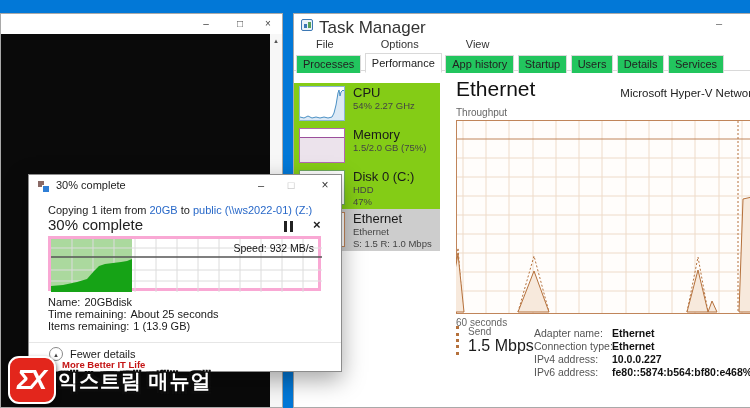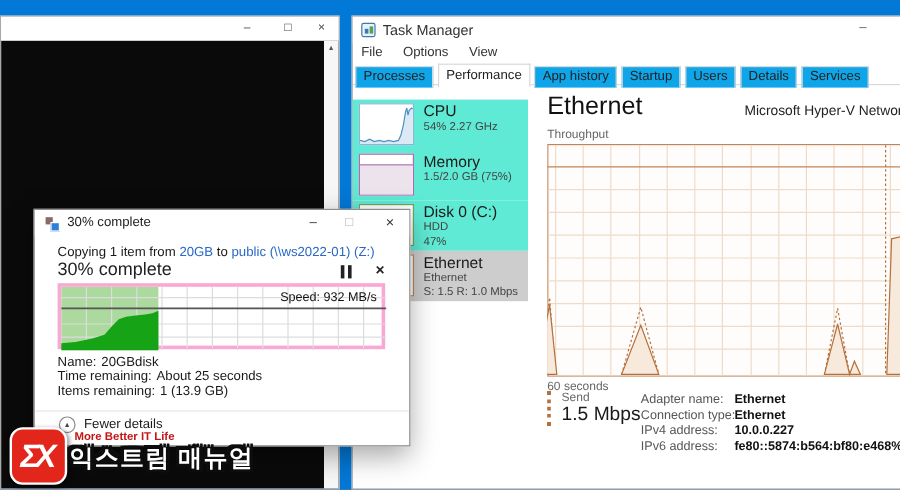--- a/index.html
+++ b/index.html
@@ -21,34 +21,34 @@
     font-size:7px; line-height:14px; color:#555; }
 
   
   .tm-window { position:absolute; left:293px; top:13px; width:457px; height:395px;
     background:#fff; border:1px solid #a9a9a9; border-right:none; }
   .tm-titlebar { position:absolute; left:0; top:0; right:0; height:22px; background:#fff; }
   .tm-icon { position:absolute; left:7px; top:5px; width:12px; height:12px;
     border:1px solid #3c78b4; border-radius:2px; background:#eaf2fa; }
   .tm-icon i { position:absolute; left:2px; bottom:2px; width:3px; height:4px; background:#3c78b4; }
   .tm-icon b { position:absolute; left:6px; bottom:2px; width:3px; height:6px; background:#58a05a; }
-  .tm-title { position:absolute; left:25px; top:4px; font-size:12px; color:#333; }
+  .tm-title { position:absolute; left:25px; top:4px; font-size:17px; color:#333; }
   .tm-min { position:absolute; left:410px; top:0; width:30px; height:20px; text-align:center;
     font-size:11px; color:#666; line-height:18px; }
   .tm-menubar { position:absolute; left:0; top:23px; height:16px; font-size:11px; color:#333; }
-  .tm-menu-item { display:inline-block; padding:1px 7px; }
+  .tm-menu-item { display:inline-block; padding:1px 22px; }
   .tm-tabs { position:absolute; left:0; top:39px; right:0; height:18px;
     border-bottom:1px solid #d9d9d9; padding-left:2px; }
   .tab { display:inline-block; font-size:11px; color:#222; padding:2px 6px 3px 6px;
-    border:1px solid #d9d9d9; border-bottom:none; background:#0ea5e9;
+    border:1px solid #d9d9d9; border-bottom:none; background:#22c55e;
     position:relative; top:1px; margin-right:-1px; }
   .tab.active { background:#fff; padding-top:3px; top:0; border-bottom:1px solid #fff; z-index:2; }
 
   
-  .sb-row { position:absolute; left:0; width:146px; height:42px; background:#5eead4; }
+  .sb-row { position:absolute; left:0; width:146px; height:42px; background:#84cc16; }
   .sb-row.selected { background:#cdcdcd; }
   .sb-thumb { position:absolute; left:5px; top:3px; width:46px; height:35px; background:#fff; }
   .thumb-cpu { border:1px solid #8db4d4; }
   .thumb-mem { border:1px solid #b269b2; }
   .thumb-mem .mem-line { position:absolute; left:0; right:0; top:8px; height:1px; background:#9b4f9b; }
   .thumb-mem .mem-fill { position:absolute; left:0; right:0; top:9px; bottom:0; background:#ece3ec; }
   .thumb-disk { border:1px solid #6fa85f; }
   .thumb-eth { border:1px solid #c0855a; }
   .sb-text { position:absolute; left:59px; top:2px; }
   .sb-title { font-size:13px; color:#1a1a1a; line-height:15px; }

